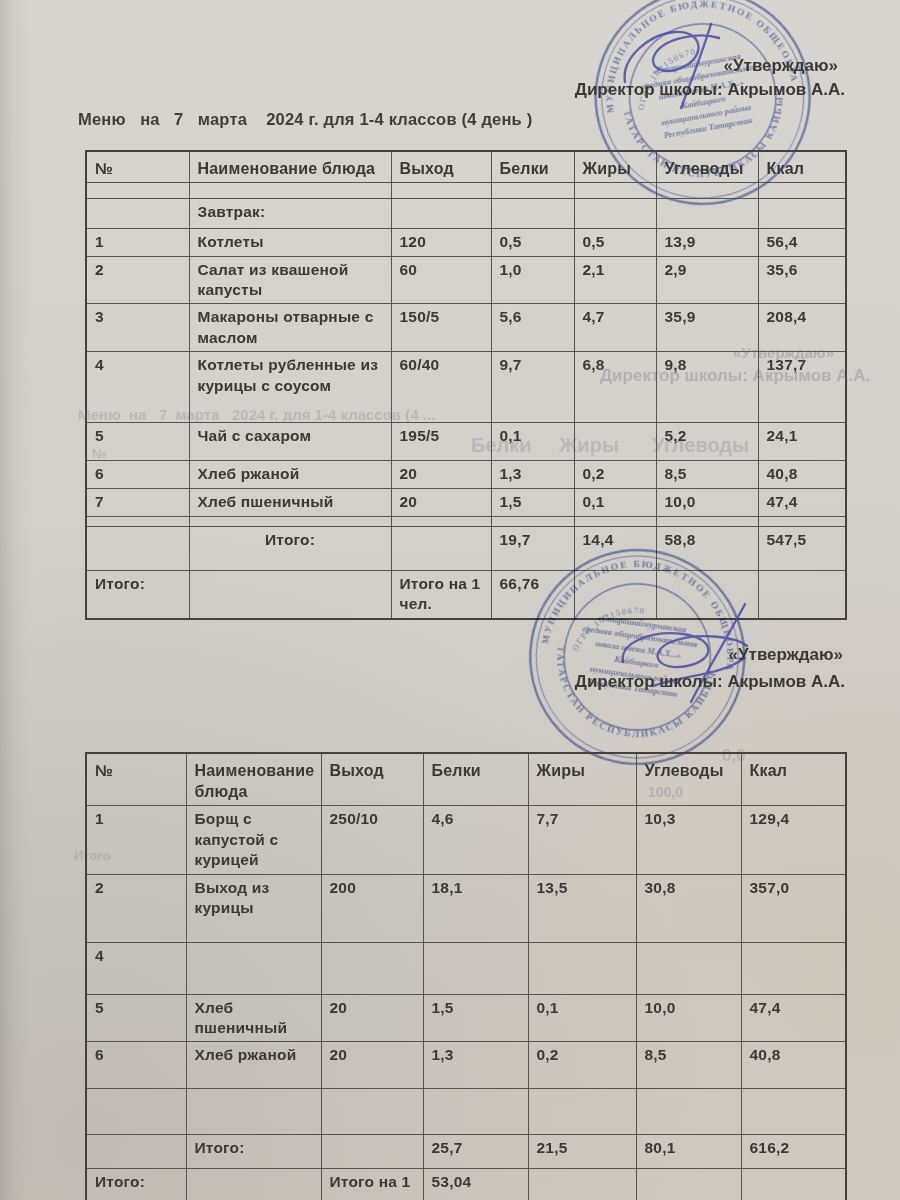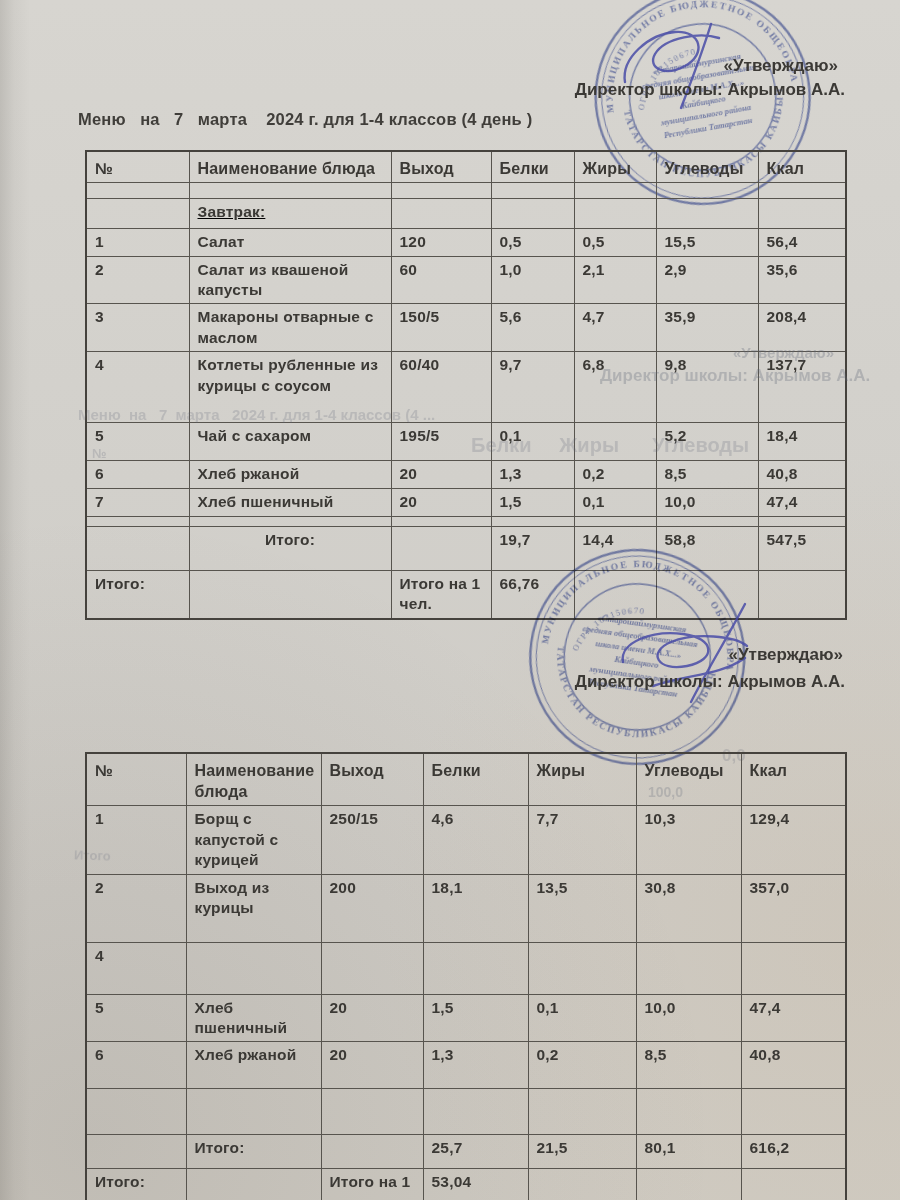--- a/index.html
+++ b/index.html
@@ -29,21 +29,21 @@
     font-size:15.5px;font-weight:700;color:#3b3935;
     line-height:1.32;letter-spacing:.2px;
     overflow:hidden;white-space:normal;
   }
   .menu-table{border:2px solid #45423d;}
   .menu-table th{font-size:16px;padding-top:6px;color:#3b3935;}
   #t1{left:85px;top:150px;width:760px;}
   #t2{left:85px;top:752px;width:760px;}
   #t1 thead tr{height:30px;}
   #t1 tbody tr:nth-child(1){height:16px;}
-  #t1 tbody tr:nth-child(2){height:30px;text-decoration:underline;}
+  #t1 tbody tr:nth-child(2){height:30px;}
   #t1 tbody tr:nth-child(3){height:24px;}
   #t1 tbody tr:nth-child(4){height:45px;}
   #t1 tbody tr:nth-child(5){height:46px;}
   #t1 tbody tr:nth-child(6){height:71px;}
   #t1 tbody tr:nth-child(7){height:38px;}
   #t1 tbody tr:nth-child(8){height:25px;}
   #t1 tbody tr:nth-child(9){height:28px;}
   #t1 tbody tr:nth-child(10){height:10px;}
   #t1 tbody tr:nth-child(11){height:44px;}
   #t1 tbody tr:nth-child(12){height:43px;}
@@ -159,25 +159,25 @@
           <td></td>
           <td>Завтрак:</td>
           <td></td>
           <td></td>
           <td></td>
           <td></td>
           <td></td>
         </tr>
         <tr>
           <td>1</td>
-          <td>Салат</td>
+          <td>Котлеты</td>
           <td>120</td>
           <td>0,5</td>
           <td>0,5</td>
-          <td>15,5</td>
+          <td>13,9</td>
           <td>56,4</td>
         </tr>
         <tr>
           <td>2</td>
           <td>Салат из квашеной капусты</td>
           <td>60</td>
           <td>1,0</td>
           <td>2,1</td>
           <td>2,9</td>
           <td>35,6</td>
@@ -200,21 +200,21 @@
           <td>9,8</td>
           <td>137,7</td>
         </tr>
         <tr>
           <td>5</td>
           <td>Чай с сахаром</td>
           <td>195/5</td>
           <td>0,1</td>
           <td></td>
           <td>5,2</td>
-          <td>18,4</td>
+          <td>24,1</td>
         </tr>
         <tr>
           <td>6</td>
           <td>Хлеб ржаной</td>
           <td>20</td>
           <td>1,3</td>
           <td>0,2</td>
           <td>8,5</td>
           <td>40,8</td>
         </tr>
@@ -313,21 +313,21 @@
           <th>Белки</th>
           <th>Жиры</th>
           <th>Углеводы</th>
           <th>Ккал</th>
         </tr>
       </thead>
       <tbody>
         <tr>
           <td>1</td>
           <td>Борщ с капустой с курицей</td>
-          <td>250/15</td>
+          <td>250/10</td>
           <td>4,6</td>
           <td>7,7</td>
           <td>10,3</td>
           <td>129,4</td>
         </tr>
         <tr>
           <td>2</td>
           <td>Выход из курицы</td>
           <td>200</td>
           <td>18,1</td>

